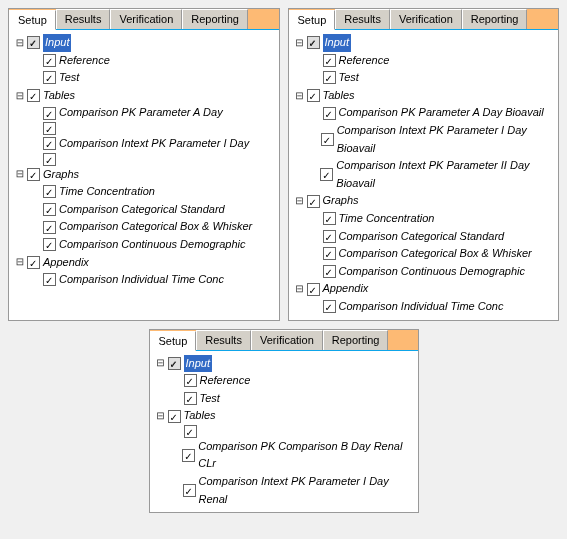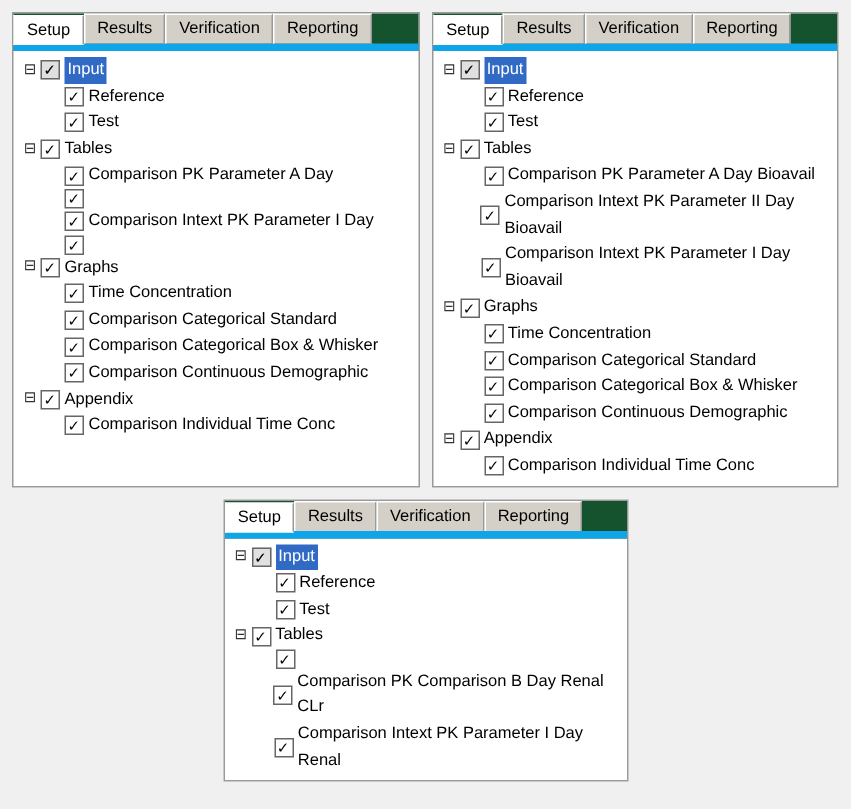--- a/index.html
+++ b/index.html
@@ -22,22 +22,22 @@
       flex: 1;
     }
     .panel-bottom {
       background: #ffffff;
       border: 1px solid #999;
       width: 270px;
       margin: 0 auto;
     }
     .tabs {
       display: flex;
-      border-bottom: 5px solid #0ea5e9;
-      background: #14532d;
+      border-bottom: 1px solid #0ea5e9;
+      background: #fdba74;
     }
     .tab {
       padding: 3px 8px;
       border-right: 1px solid #999;
       cursor: pointer;
       font-size: 11px;
       color: #000;
       background: #d4d0c8;
       border-top: 1px solid #fff;
       border-left: 1px solid #fff;
@@ -77,20 +77,21 @@
       content: '✓';
       font-size: 10px;
       position: absolute;
       top: -1px;
       left: 1px;
       color: #000;
     }
     .item-label {
       font-size: 11px;
       color: #000;
+      font-style: italic;
     }
     .tree-row {
       display: flex;
       align-items: center;
     }
   </style>
 </head>
 <body>
 
 <div class="panels-row">
@@ -227,27 +228,27 @@
         <div class="tree-row">
           <span style="display: inline-block; width: 22px;"></span>
           <span style="display: inline-block; width: 8px;"></span>
           <span class="checkbox checked"></span>
           <span class="item-label">Comparison PK Parameter A Day Bioavail</span>
         </div>
         <div class="tree-row">
           <span style="display: inline-block; width: 22px;"></span>
           <span style="display: inline-block; width: 8px;"></span>
           <span class="checkbox checked"></span>
+          <span class="item-label">Comparison Intext PK Parameter I Day Bioavail</span>
+        </div>
+        <div class="tree-row">
+          <span style="display: inline-block; width: 22px;"></span>
+          <span style="display: inline-block; width: 8px;"></span>
+          <span class="checkbox checked"></span>
           <span class="item-label">Comparison Intext PK Parameter II Day Bioavail</span>
-        </div>
-        <div class="tree-row">
-          <span style="display: inline-block; width: 22px;"></span>
-          <span style="display: inline-block; width: 8px;"></span>
-          <span class="checkbox checked"></span>
-          <span class="item-label">Comparison Intext PK Parameter I Day Bioavail</span>
         </div>
         <div class="tree-row">
           <span class="expander">⊟</span>
           <span class="checkbox checked"></span>
           <span class="item-label">Graphs</span>
         </div>
         <div class="tree-row">
           <span style="display: inline-block; width: 22px;"></span>
           <span style="display: inline-block; width: 8px;"></span>
           <span class="checkbox checked"></span>

